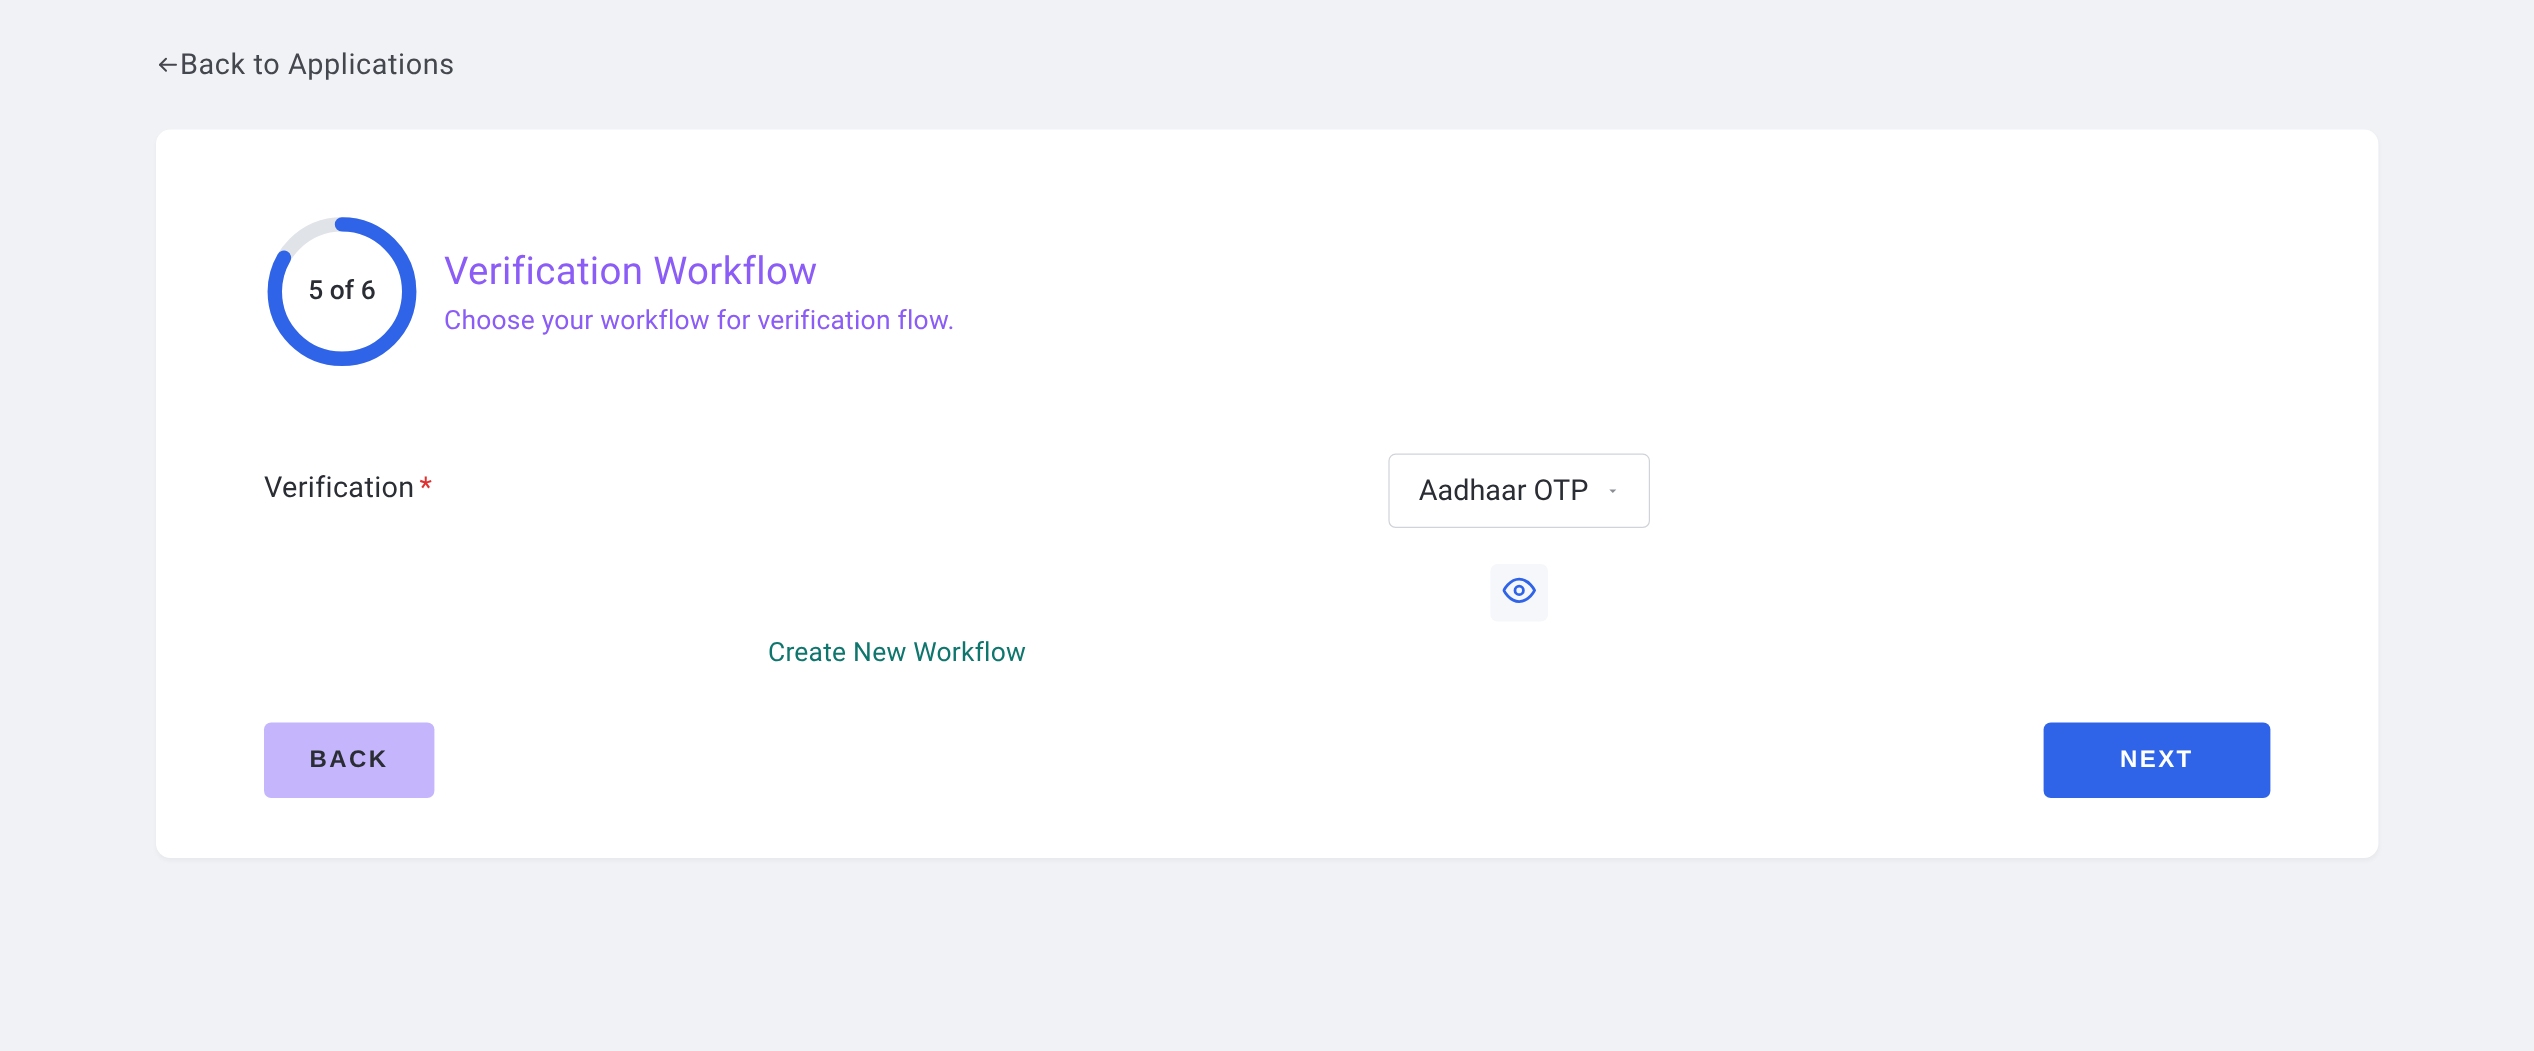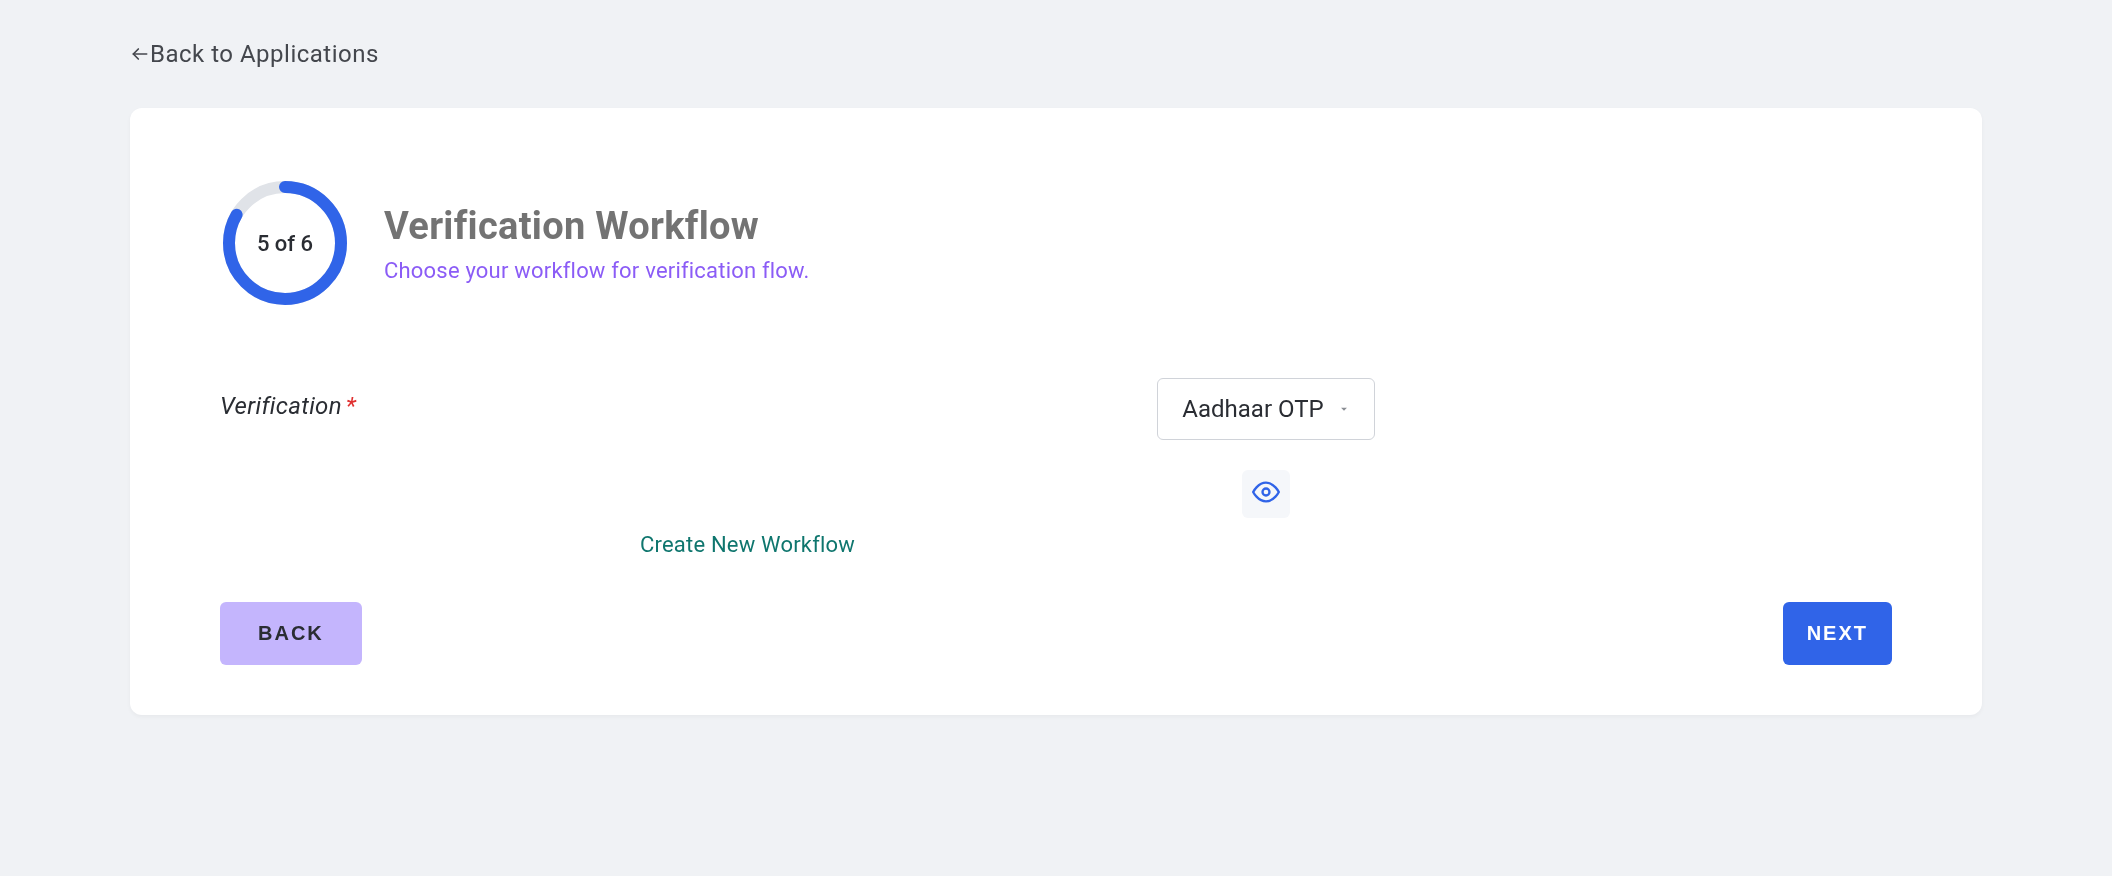--- a/index.html
+++ b/index.html
@@ -35,21 +35,21 @@
     }
     .card {
       background: #ffffff;
       border-radius: 12px;
       padding: 70px 90px 50px;
       box-shadow: 0 2px 4px rgba(0,0,0,0.04);
     }
     .header-row {
       display: flex;
       align-items: center;
-      gap: 34px;
+      gap: 20px;
       margin-bottom: 70px;
     }
     .progress-ring {
       position: relative;
       width: 130px;
       height: 130px;
       flex-shrink: 0;
     }
     .progress-ring svg {
       transform: rotate(-90deg);
@@ -62,41 +62,40 @@
       font-size: 22px;
       font-weight: 500;
       color: #2a2d33;
     }
     .header-text {
       display: flex;
       flex-direction: column;
       gap: 10px;
     }
     .page-title {
-      font-size: 38px;
-      font-weight: 700;
-      color: #737373;
+      font-size: 32px;
+      font-weight: 400;
+      color: #8b5cf6;
       letter-spacing: 0.3px;
     }
     .page-subtitle {
       font-size: 22px;
       color: #8b5cf6;
       letter-spacing: 0.2px;
     }
     .form-row {
       display: flex;
       align-items: flex-start;
       gap: 40px;
       margin-bottom: 45px;
     }
     .form-label-col {
       width: 380px;
       flex-shrink: 0;
       padding-top: 14px;
-      font-style: italic;
     }
     .form-label {
       font-size: 24px;
       color: #2a2d33;
       letter-spacing: 0.3px;
     }
     .required-star {
       color: #e03030;
       margin-left: 4px;
     }
@@ -173,21 +172,21 @@
       font-size: 20px;
       font-weight: 600;
       letter-spacing: 2px;
       border-radius: 6px;
       cursor: pointer;
     }
     .next-button {
       background: #3064e8;
       color: #ffffff;
       border: none;
-      padding: 20px 24px;
+      padding: 20px 64px;
       font-size: 20px;
       font-weight: 600;
       letter-spacing: 2px;
       border-radius: 6px;
       cursor: pointer;
     }
   </style>
 </head>
 <body>
 

